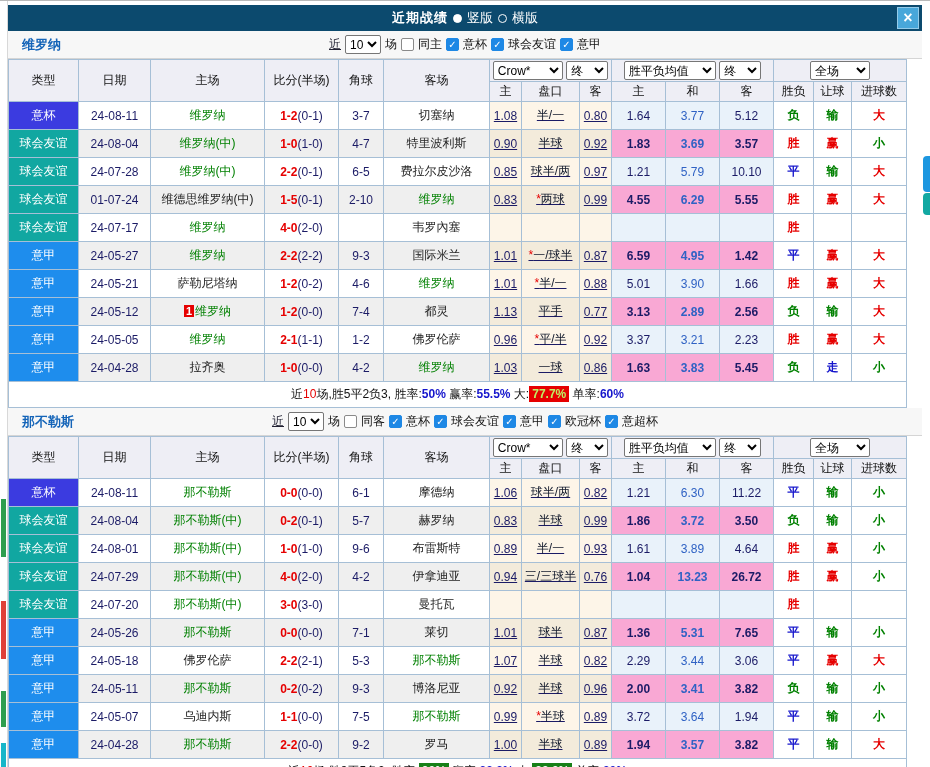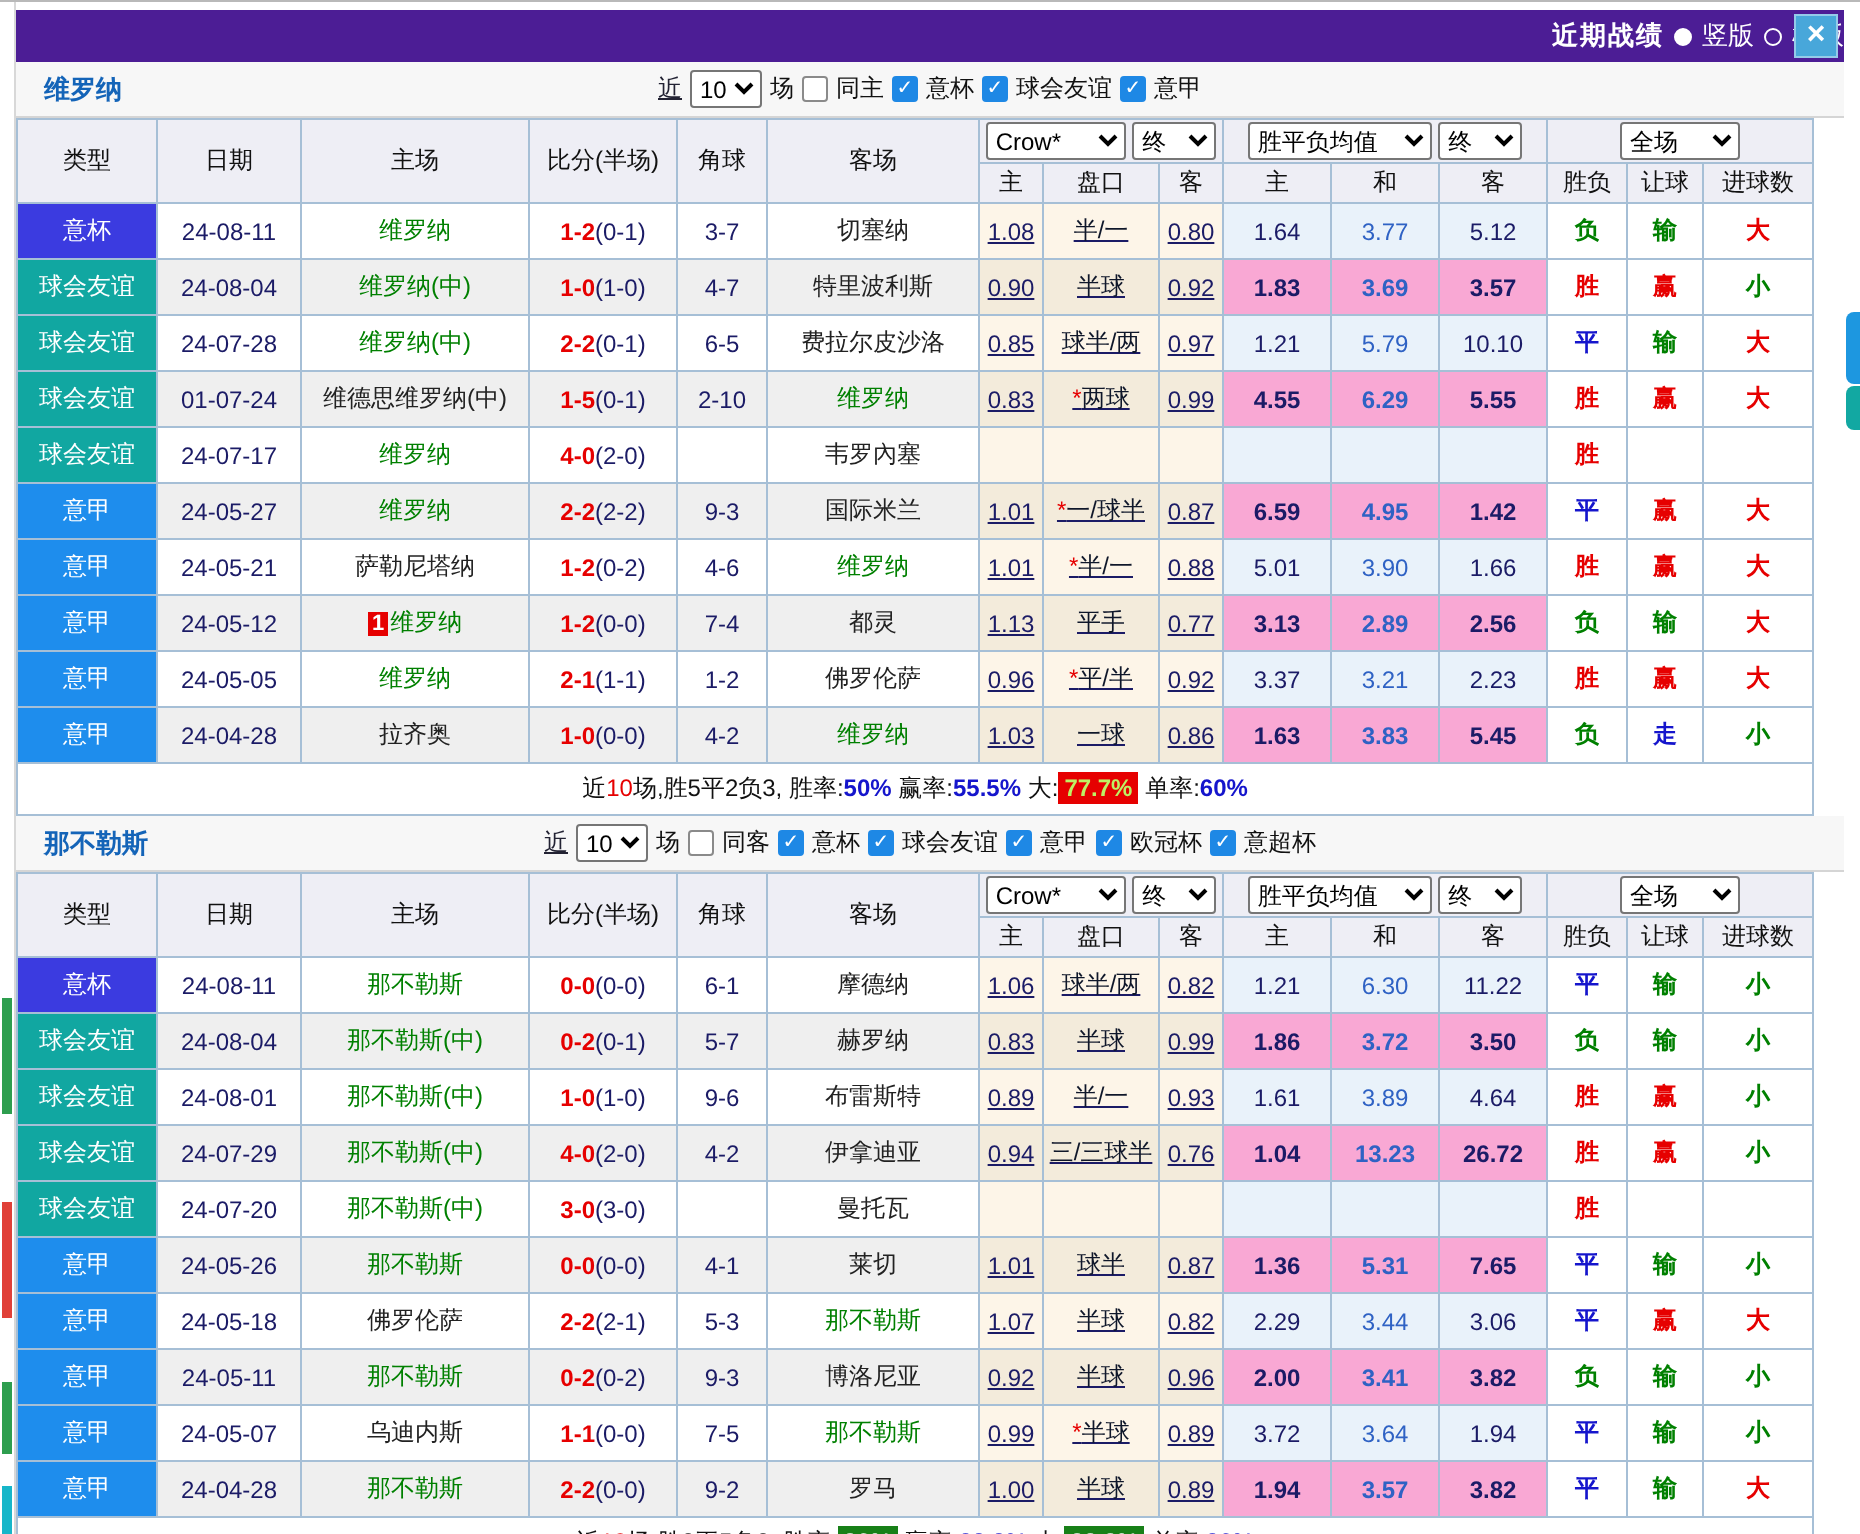--- a/index.html
+++ b/index.html
@@ -16,21 +16,21 @@
   .frag.red { background:#e04038; }
   .frag.cyan { background:#17b6c9; }
   .side-right { position:absolute; right:0; top:0; width:8px; height:767px; background:#fff; z-index:1; }
   .rtab { position:absolute; right:0; width:7px; border-radius:4px 0 0 4px; }
   .rtab.blue { background:#1d97e0; }
   .rtab.teal { background:#12a8a2; }
 
   .dialog { position:absolute; left:8px; top:4px; width:914px; z-index:2; }
 
   
-  .titlebar { height:26px; background:#4c1d95; position:relative; display:flex; align-items:center; justify-content:flex-end; color:#fff; }
+  .titlebar { height:26px; background:#0c4a6e; position:relative; display:flex; align-items:center; justify-content:center; color:#fff; }
   .title-group { display:flex; align-items:center; gap:5px; font-size:13px; }
   .title-text { font-weight:bold; letter-spacing:1px; }
   .radio { width:9px; height:9px; border:1px solid #fff; border-radius:50%; display:inline-block; }
   .radio.sel { background:#fff; }
   .close-btn { position:absolute; right:3px; top:2px; width:22px; height:22px; background:#48a7da; border:1px solid #94cbe9; color:#fff; font-size:16px; font-weight:bold; line-height:19px; text-align:center; cursor:pointer; }
 
   
   .section-header { height:28px; position:relative; display:flex; align-items:center; background:#f7f7f7; border-bottom:1px solid #d5d5d5; }
   .team-name { font-size:13px; font-weight:bold; color:#1464b8; padding-left:14px; position:relative; z-index:2; }
   .filters { position:absolute; left:0; right:0; display:flex; justify-content:center; align-items:center; gap:4px; font-size:12px; color:#111; }
@@ -481,21 +481,21 @@
             <td class="c-eu"></td>
             <td class="c-white"><span class="c-red">胜</span></td>
             <td class="c-white"><span></span></td>
             <td class="c-white"><span></span></td>
           </tr>
           <tr class="alt">
             <td class="c-type" style="background: rgb(30, 141, 237);"><span>意甲</span></td>
             <td class="c-plain">24-05-26</td>
             <td class="c-plain"><span class="t-green">那不勒斯</span></td>
             <td class="c-plain"><span class="score">0-0</span><span class="half">(0-0)</span></td>
-            <td class="c-plain">4-1</td>
+            <td class="c-plain">7-1</td>
             <td class="c-plain"><span class="t-dark">莱切</span></td>
             <td class="c-asia">1.01</td>
             <td class="c-asia"><span class="hcap">球半</span></td>
             <td class="c-asia">0.87</td>
             <td class="c-eu">1.36</td>
             <td class="c-eu"><span class="ed-blue">5.31</span></td>
             <td class="c-eu">7.65</td>
             <td class="c-white"><span class="c-blue">平</span></td>
             <td class="c-white"><span class="c-green">输</span></td>
             <td class="c-white"><span class="c-green">小</span></td>

